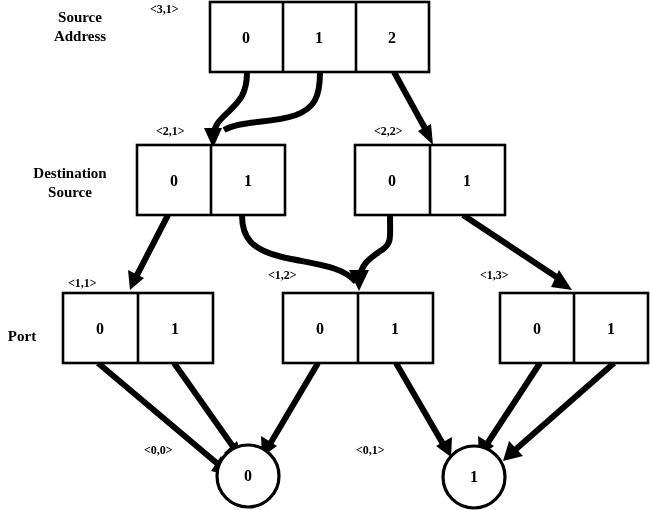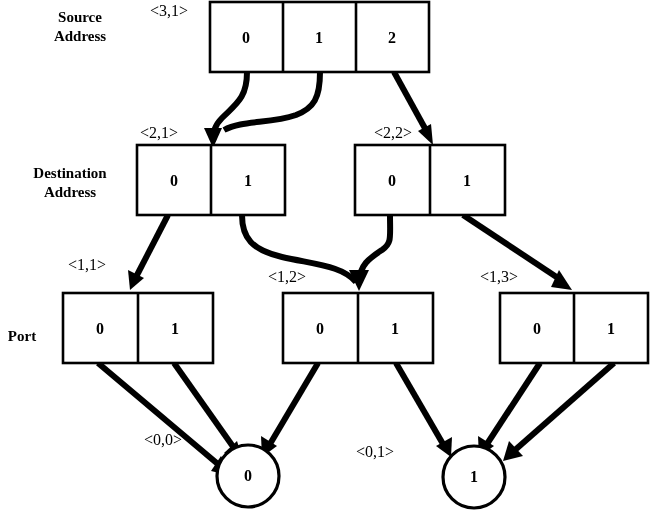--- a/index.html
+++ b/index.html
@@ -28,22 +28,22 @@
     font-weight: bold;
     font-size: 15px;
     color: #000000;
     text-align: center;
     line-height: 1.25;
     white-space: pre-line;
   }
   .tag-label {
     position: absolute;
     font-family: "Liberation Serif", "DejaVu Serif", serif;
-    font-weight: normal;
-    font-size: 16px;
+    font-weight: bold;
+    font-size: 12px;
     color: #000000;
     white-space: nowrap;
   }
   .cell-text {
     font-family: "Liberation Serif", "DejaVu Serif", serif;
     font-weight: bold;
     font-size: 16px;
     fill: #000000;
     text-anchor: middle;
     dominant-baseline: middle;
@@ -75,38 +75,38 @@
 </style>
 </head>
 <body>
 
 <div id="diagram-root">
 
   <div class="row-label" style="left:10px; top:8px; width:140px;">Source
 Address</div>
 
   <div class="row-label" style="left:0px; top:164px; width:140px;">Destination
-Address</div>
+Source</div>
 
   <div class="row-label" style="left:0px; top:327px; width:44px;">Port</div>
 
 
   <div class="tag-label" style="left:150px; top:2px;">&lt;3,1&gt;</div>
 
-  <div class="tag-label" style="left:140px; top:124px;">&lt;2,1&gt;</div>
+  <div class="tag-label" style="left:156px; top:124px;">&lt;2,1&gt;</div>
 
   <div class="tag-label" style="left:374px; top:124px;">&lt;2,2&gt;</div>
 
-  <div class="tag-label" style="left:68px; top:256px;">&lt;1,1&gt;</div>
+  <div class="tag-label" style="left:68px; top:276px;">&lt;1,1&gt;</div>
 
   <div class="tag-label" style="left:268px; top:268px;">&lt;1,2&gt;</div>
 
   <div class="tag-label" style="left:480px; top:268px;">&lt;1,3&gt;</div>
 
-  <div class="tag-label" style="left:144px; top:431px;">&lt;0,0&gt;</div>
+  <div class="tag-label" style="left:144px; top:443px;">&lt;0,0&gt;</div>
 
   <div class="tag-label" style="left:356px; top:443px;">&lt;0,1&gt;</div>
 
   <svg class="layer" viewBox="0 0 650 510" xmlns="http://www.w3.org/2000/svg">
 
     <g>
       <path class="edge" d="M 247,72 C 247,98 236,104 222,118 C 212,128 214,136 213,141"></path>
       <polygon class="arrow-head" points="213,148 204,128 222,128"></polygon>
     </g>
 

